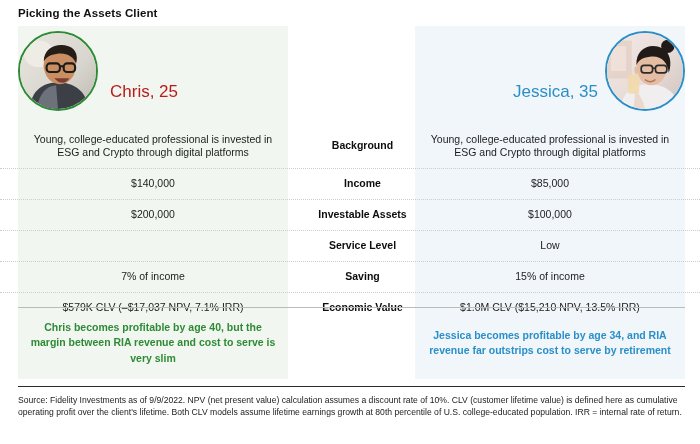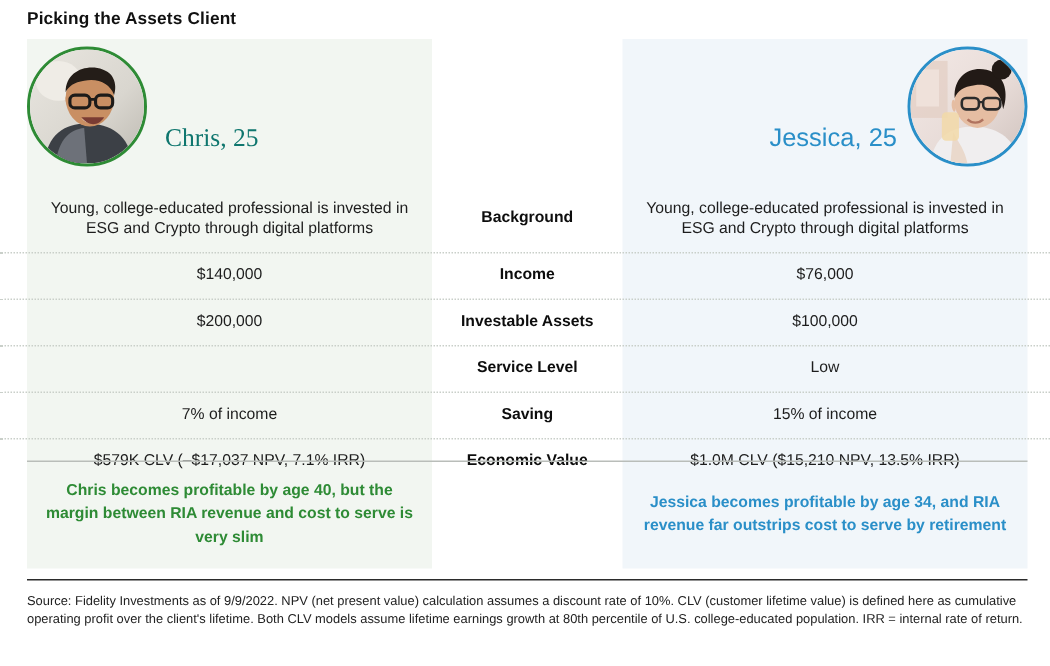--- a/index.html
+++ b/index.html
@@ -81,22 +81,21 @@
   .avatar svg { display: block; width: 100%; height: 100%; }
 
   .person-name {
     position: absolute;
     top: 56px;
     font-size: 17px;
     font-weight: normal;
   }
   #name-chris {
     left: 110px;
-    color: #0f766e;
-    font-family: Liberation Serif, serif;
+    color: #b91c1c;
   }
   #name-jessica {
     left: 468px;
     width: 130px;
     text-align: right;
     color: #2a8fc8;
   }
 
   
   #table {
@@ -123,21 +122,21 @@
     color: #1d1d1d;
   }
   .cell-left {
     position: absolute;
     left: 18px;
     width: 270px;
     padding: 0 8px;
   }
   .cell-mid {
     position: absolute;
-    left: 288px;
+    left: 299px;
     width: 127px;
     font-weight: bold;
     font-size: 10.5px;
     color: #0d0d0d;
   }
   .cell-right {
     position: absolute;
     left: 415px;
     width: 270px;
     padding: 0 8px;
@@ -235,21 +234,21 @@
         <rect x="28" y="32" width="14" height="9" rx="3.5" fill="none" stroke="#1d1b19" stroke-width="2.2"></rect>
         <rect x="46" y="32" width="12" height="9" rx="3.5" fill="none" stroke="#1d1b19" stroke-width="2.2"></rect>
         <line x1="42" y1="35" x2="46" y2="35" stroke="#1d1b19" stroke-width="2"></line>
         <path d="M36 48 C40 53 47 53 51 48 C47 51 40 51 36 48 Z" fill="#ffffff"></path>
         <path d="M36 47.5 C41 54 48 54 52 47.5 Z" fill="#7a3c33"></path>
       </svg>
     </div>
 
     <div id="name-chris" class="person-name">Chris, 25</div>
 
-    <div id="name-jessica" class="person-name">Jessica, 25</div>
+    <div id="name-jessica" class="person-name">Jessica, 35</div>
 
     <div id="avatar-jessica" class="avatar">
       <svg viewBox="0 0 80 80" xmlns="http://www.w3.org/2000/svg">
         <defs>
           <linearGradient id="bgJ" x1="0" y1="0" x2="1" y2="1">
             <stop offset="0%" stop-color="#f3e9e6"></stop>
             <stop offset="55%" stop-color="#e8dcd8"></stop>
             <stop offset="100%" stop-color="#cfc2bd"></stop>
           </linearGradient>
         </defs>
@@ -275,21 +274,21 @@
 
     <div class="row row-background">
       <div class="cell cell-left">Young, college-educated professional is invested in ESG and Crypto through digital platforms</div>
       <div class="cell cell-mid">Background</div>
       <div class="cell cell-right">Young, college-educated professional is invested in ESG and Crypto through digital platforms</div>
     </div>
 
     <div class="row row-data">
       <div class="cell cell-left">$140,000</div>
       <div class="cell cell-mid">Income</div>
-      <div class="cell cell-right">$76,000</div>
+      <div class="cell cell-right">$85,000</div>
     </div>
 
     <div class="row row-data">
       <div class="cell cell-left">$200,000</div>
       <div class="cell cell-mid">Investable Assets</div>
       <div class="cell cell-right">$100,000</div>
     </div>
 
     <div class="row row-data">
       <div class="cell cell-right">Low</div>

